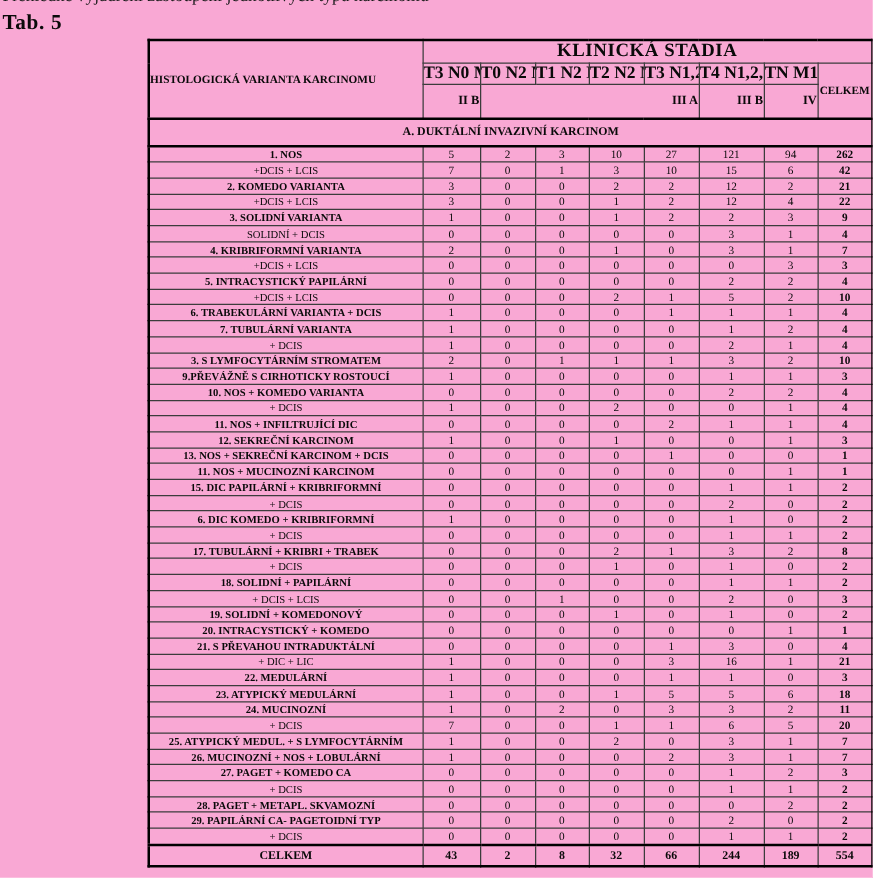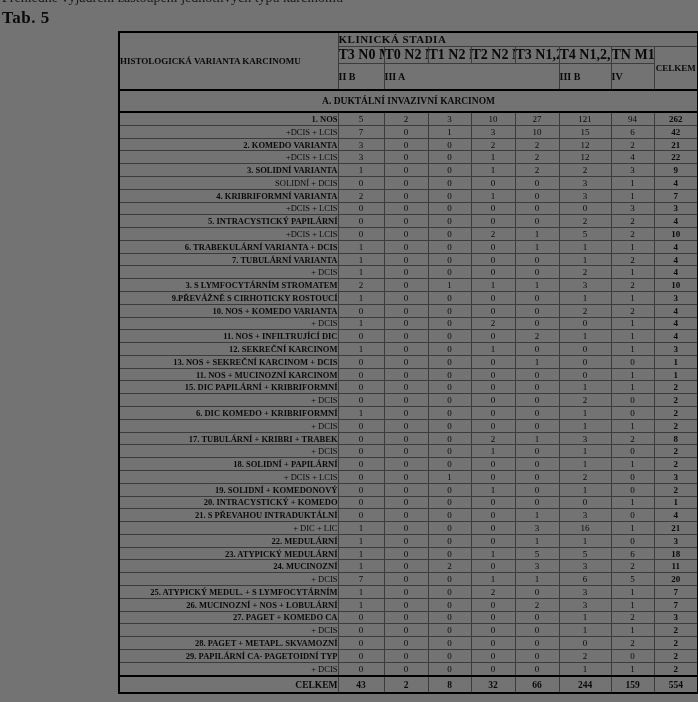--- a/index.html
+++ b/index.html
@@ -1,19 +1,19 @@
 <!DOCTYPE html>
 <html><head>
 <meta charset="utf-8">
 <style>
   html,body{margin:0;padding:0;}
   .page{
     position:relative;
     width:698px;height:702px;
-    background:#737373;
+    background:#f9a8d4;
     color:#0a0a0a;
     font-family:"Liberation Serif", serif;
     overflow:hidden;
   }
   .cropped-line{
     position:absolute;top:0;left:2px;width:420px;height:7px;
     overflow:hidden;
   }
   .cropped-line span{
     display:block;margin-top:-9px;
@@ -34,45 +34,45 @@
     padding:0;margin:0;overflow:hidden;white-space:nowrap;
     border:1px solid #3c3c3c;
   }
   
   tr.r1{height:14px} tr.r2{height:14px} tr.r3{height:27px}
   th.corner{
     font-size:9px;font-weight:bold;text-align:left;
     border:2px solid #000;
   }
   th.group{
-    font-size:11px;font-weight:bold;text-align:left;
+    font-size:15px;font-weight:bold;text-align:center;
     border:2px solid #000;letter-spacing:.5px;
   }
   th.tnm{
     font-size:14px;font-weight:bold;text-align:left;
     padding-left:1px;border:2px solid #000;
   }
   th.total-h{
     font-size:9px;font-weight:bold;text-align:center;
     border:2px solid #000;
   }
   th.stage{
-    font-size:10px;font-weight:bold;text-align:left;
+    font-size:10px;font-weight:bold;text-align:right;
     border:1px solid #000;border-bottom:2px solid #000;
   }
   
   tr.section{height:22px}
   tr.section td{
     font-size:9.5px;font-weight:bold;text-align:center;
     border-top:2px solid #000;border-bottom:2px solid #000;
     border-left:2px solid #000;border-right:2px solid #000;
   }
   
   td.lab{
-    font-size:8.5px;text-align:right;padding-left:2px;
+    font-size:8.5px;text-align:center;padding-left:2px;
     line-height:10px;
   }
   td.lab.b{font-weight:bold;}
   td.num{
     font-size:9px;text-align:center;line-height:10px;
   }
   td.total{font-weight:bold;}
   
   tr.footer{height:17px}
   tr.footer td{
@@ -615,19 +615,19 @@
           <td class="num total">2</td>
         </tr>
         <tr class="footer">
           <td class="lab b">CELKEM</td>
           <td class="num">43</td>
           <td class="num">2</td>
           <td class="num">8</td>
           <td class="num">32</td>
           <td class="num">66</td>
           <td class="num">244</td>
-          <td class="num">159</td>
+          <td class="num">189</td>
           <td class="num total">554</td>
         </tr>
       </tbody>
   </table>
 
 </div>
 
 </body></html>

